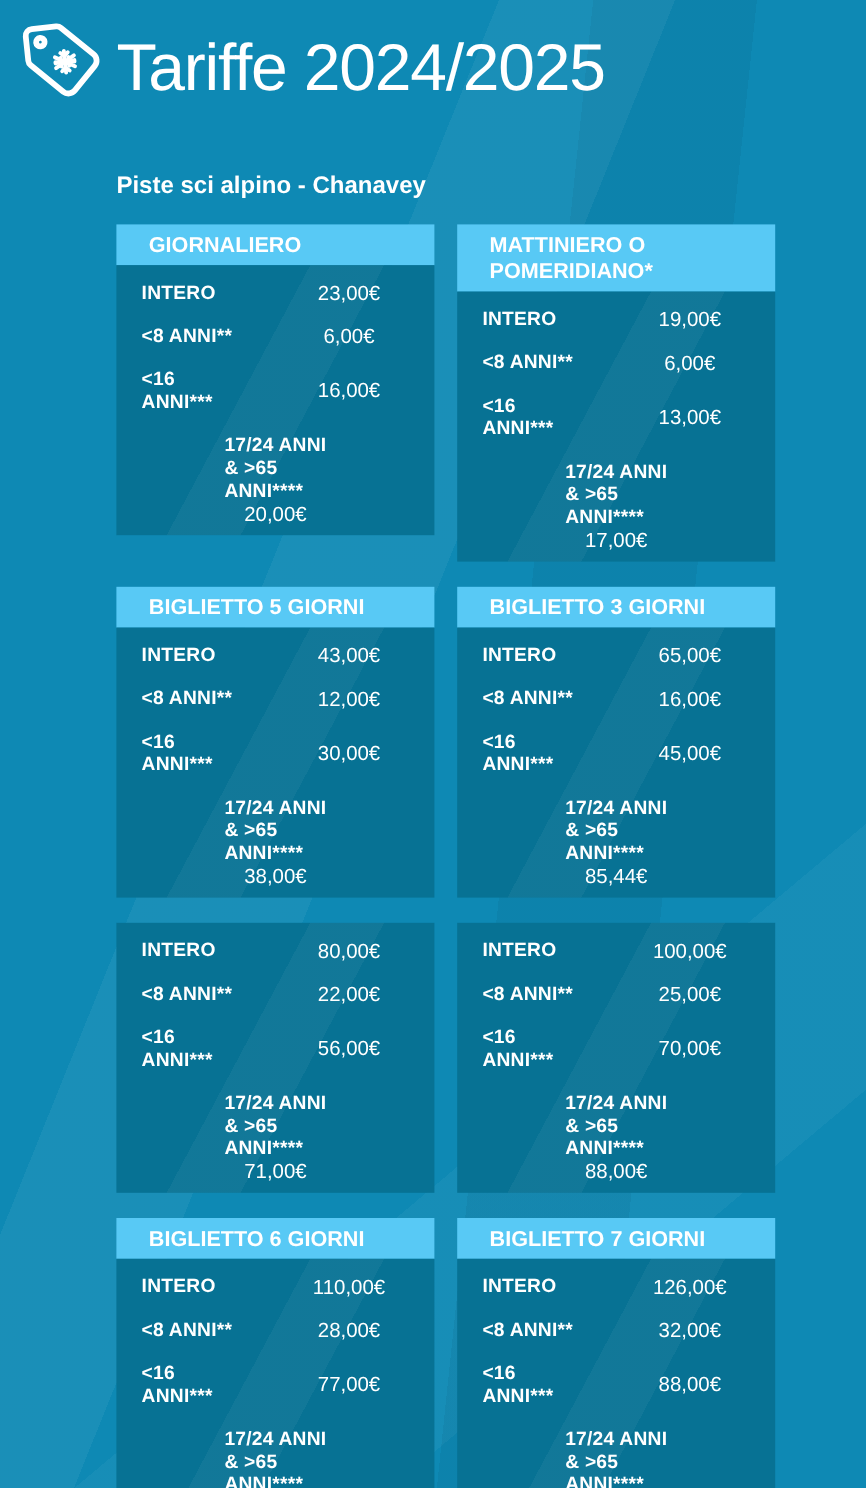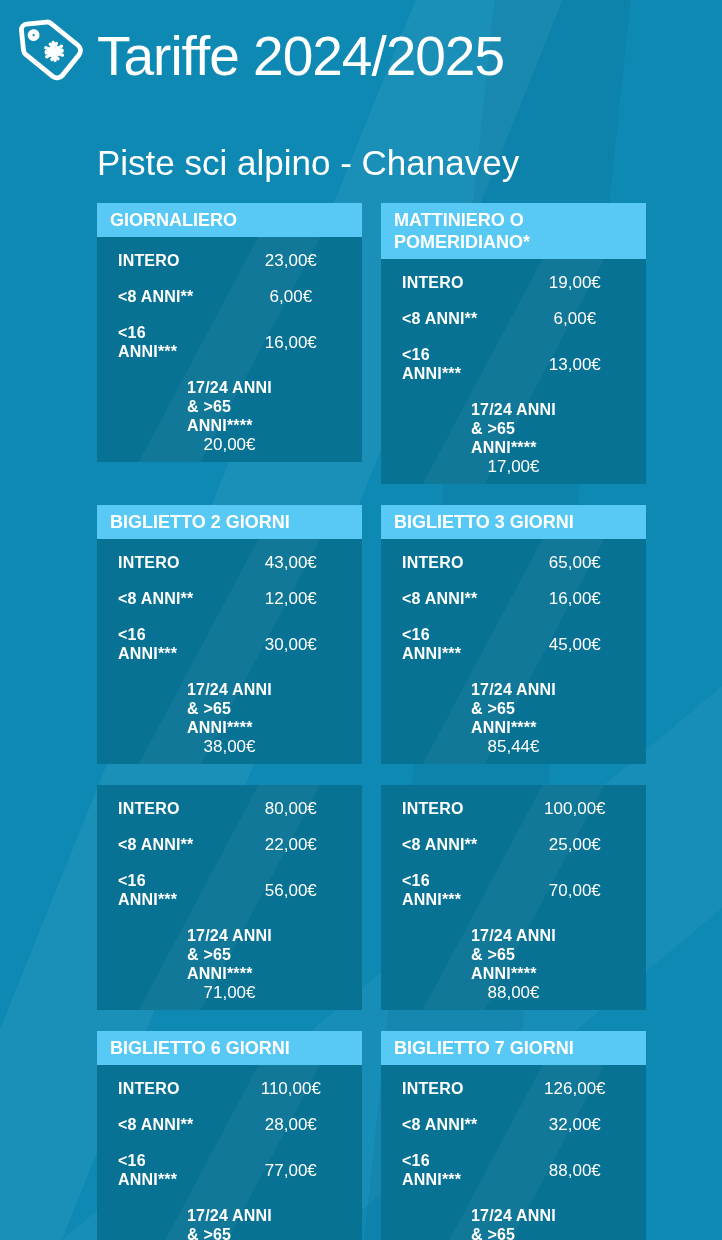--- a/index.html
+++ b/index.html
@@ -39,43 +39,43 @@
     margin: 26px 70px 0 97px;
     font-size: 55px;
     line-height: 1.1;
     font-weight: 400;
     letter-spacing: -1px;
   }
   h2.section-title {
     position: relative;
     z-index: 1;
     margin: 57px 70px 21px 97px;
-    font-size: 35px;
+    font-size: 20px;
     line-height: 1.1;
-    font-weight: 400;
+    font-weight: 700;
   }
   .grid {
     position: relative;
     z-index: 1;
     margin: 0 76px 0 97px;
     display: grid;
     grid-template-columns: 1fr 1fr;
     column-gap: 19px;
     row-gap: 21px;
     align-items: start;
   }
   .card { display: block; }
   .card-header {
     margin: 0;
     background: #58c9f5;
     color: #ffffff;
     font-size: 18px;
     line-height: 22px;
     font-weight: 700;
-    padding: 6px 13px;
+    padding: 6px 27px;
     white-space: pre-line;
   }
   .card-body {
     background: #077294;
     padding: 14px 21px 8px 21px;
     background-image: linear-gradient(118deg, transparent 42%, rgba(255,255,255,0.045) 42%, rgba(255,255,255,0.045) 58%, transparent 58%);
   }
   .row {
     display: flex;
     align-items: center;
@@ -167,21 +167,21 @@
         </div>
         <div class="row">
           <span class="label">17/24 ANNI
 &amp; &gt;65
 ANNI****</span>
           <span class="price">17,00€</span>
         </div>
       </div>
     </section>
     <section class="card">
-      <h3 class="card-header">BIGLIETTO 2 GIORNI</h3>
+      <h3 class="card-header">BIGLIETTO 5 GIORNI</h3>
       <div class="card-body">
         <div class="row">
           <span class="label">INTERO</span>
           <span class="price">43,00€</span>
         </div>
         <div class="row">
           <span class="label">&lt;8 ANNI**</span>
           <span class="price">12,00€</span>
         </div>
         <div class="row">

